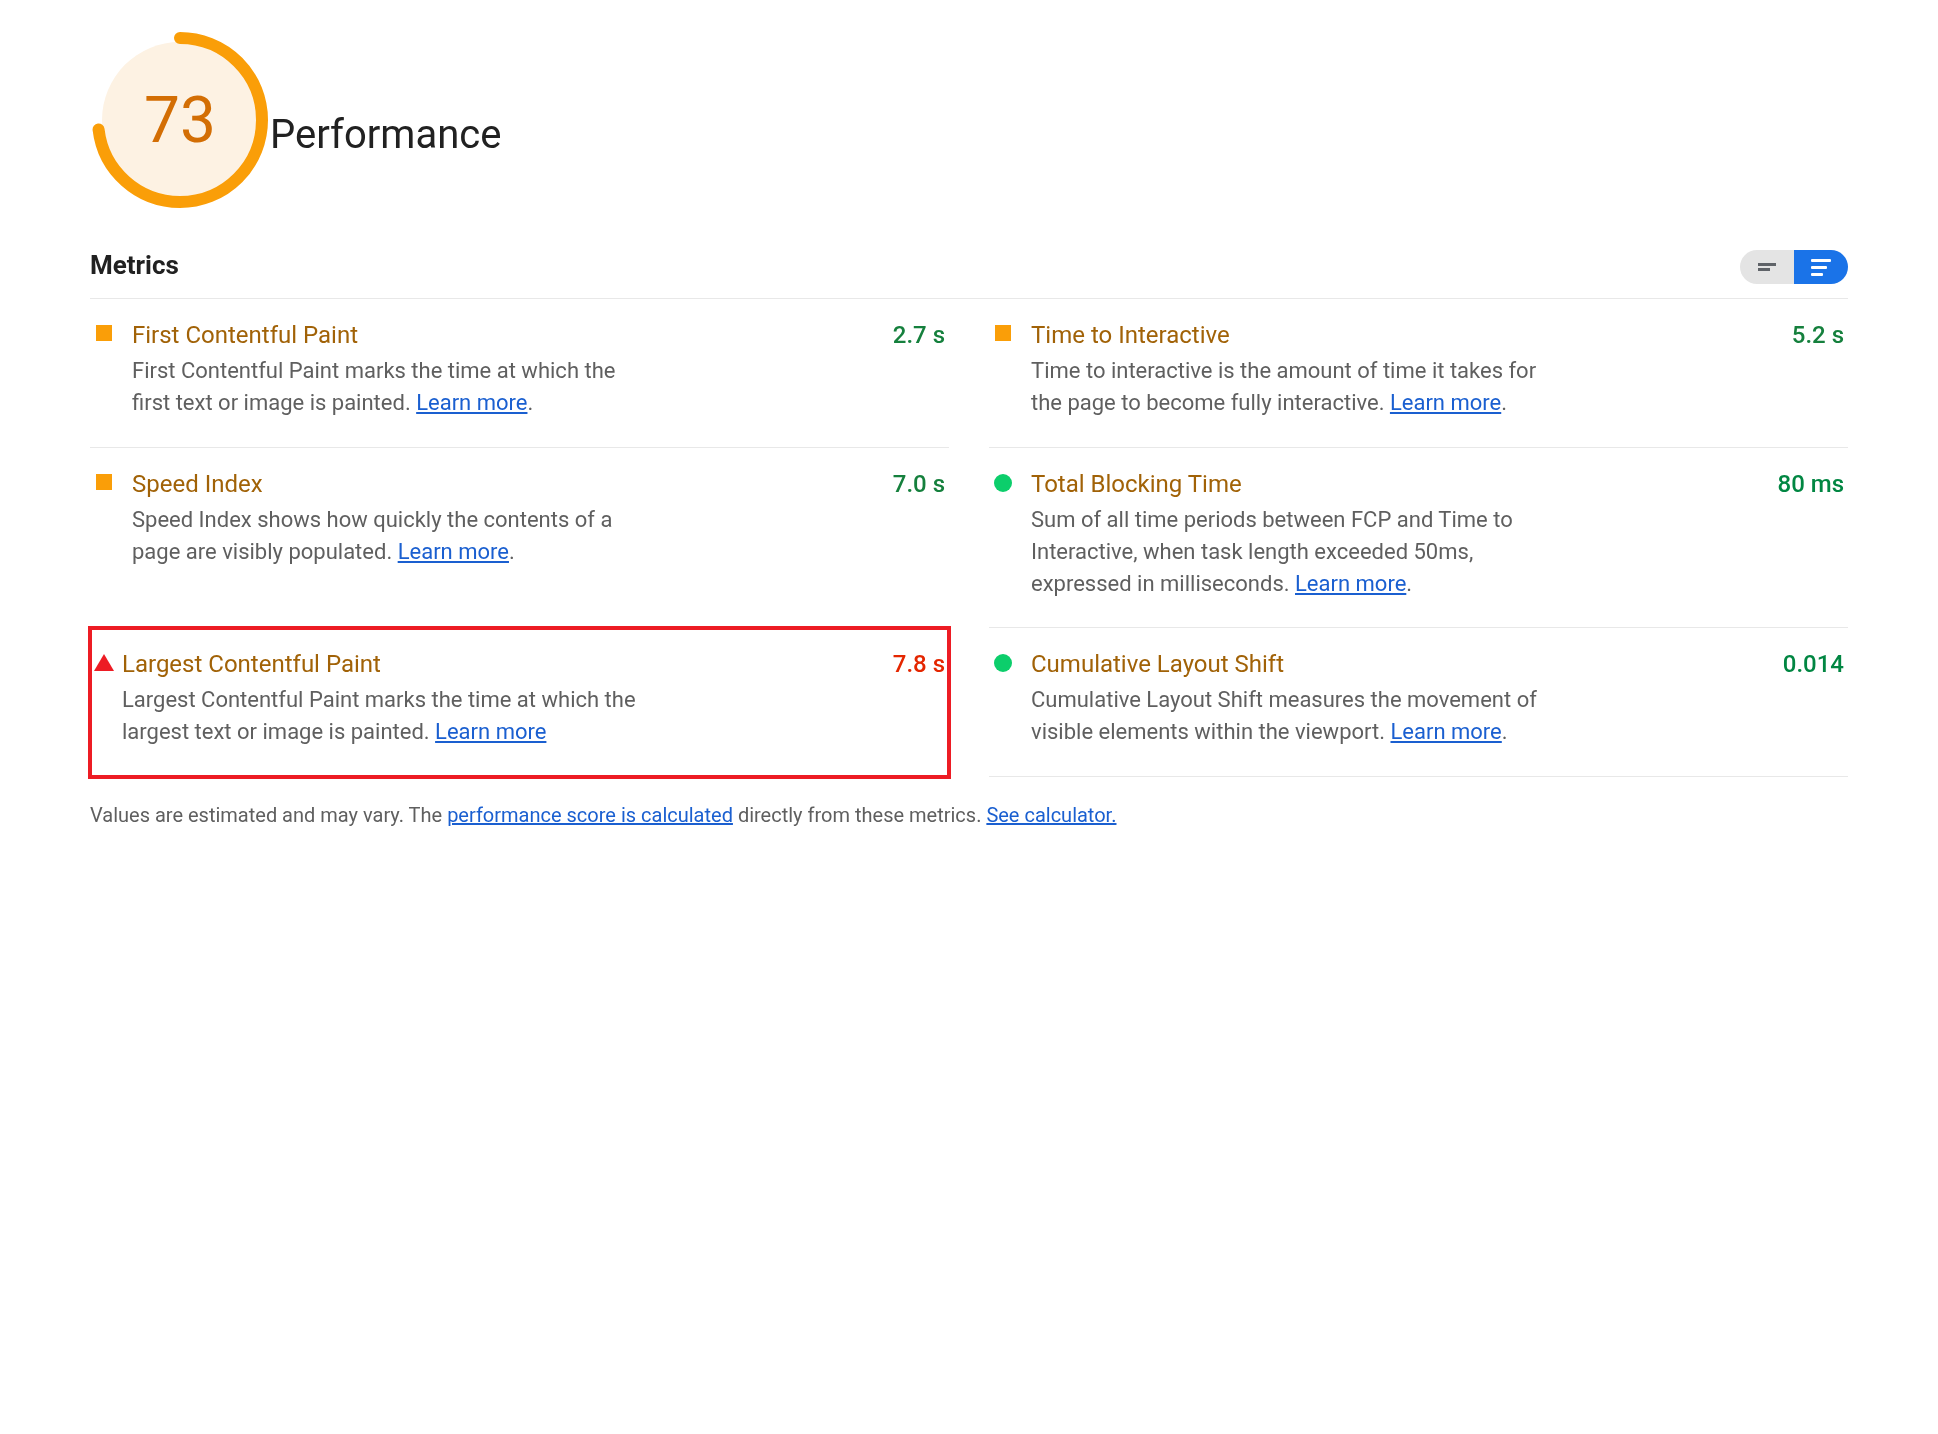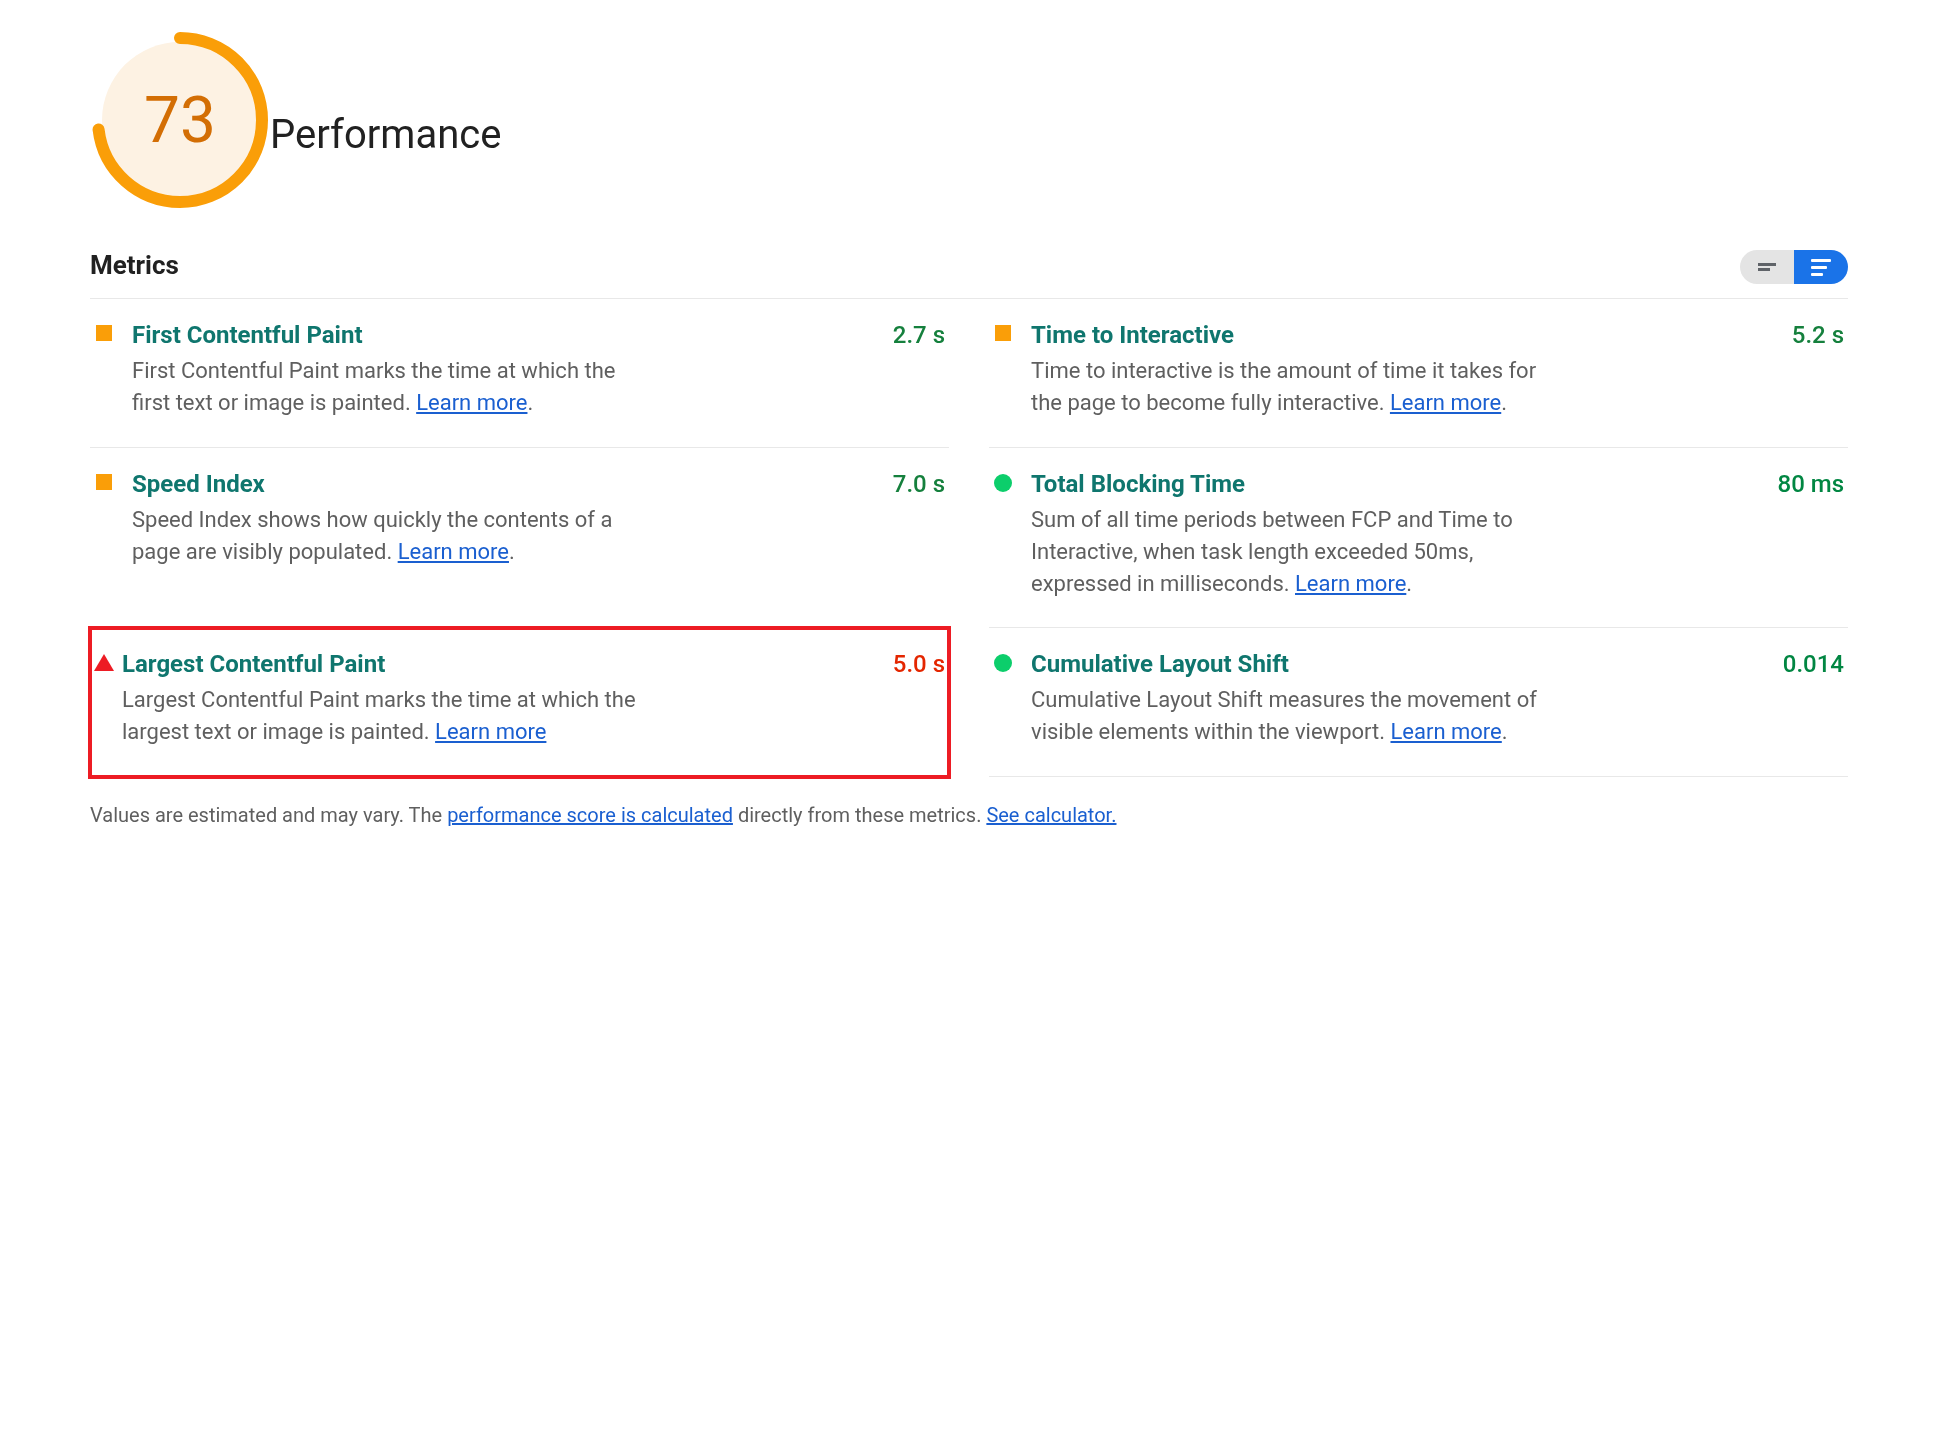--- a/index.html
+++ b/index.html
@@ -48,21 +48,21 @@
   .metric.highlighted { outline: 4px solid #ed1c24; outline-offset:-2px;gap:8px; }
   .status-icon { width:20px; flex-shrink:0; padding-top:4px; display:flex; justify-content:center;}
   .sq-orange { width:16px; height:16px; background:#fa9e08; }
   .tri-red {
     width:0; height:0; border-left:10px solid transparent; border-right:10px solid transparent;
     border-bottom:17px solid #ed1c24;
   }
   .circ-green { width:18px; height:18px; border-radius:50%; background:#0cce6b; }
   .metric-body { flex:1; }
   .metric-top { display:flex; justify-content:space-between; align-items:baseline; gap:12px;}
-  .metric-name { font-size: 24px; font-weight:700; color:#0f766e; }
+  .metric-name { font-size: 24px; font-weight:400; color:#a16207; }
   .metric-value { font-size:24px; font-weight:500; white-space:nowrap; }
   .val-orange { color:#15803d; }
   .val-red { color:#e42600; }
   .val-green { color:#018642; }
   .metric-desc { font-size: 22px; color:#5f5f5f; line-height:1.45; margin-top:6px; max-width: 520px;}
   .link { color:#1a5fd0; text-decoration:underline; cursor:pointer; }
   .footer {
     font-size:20px; color:#5f5f5f; padding-top: 26px;
   }
 </style>
@@ -148,21 +148,21 @@
         <div class="metric-desc">Sum of all time periods between FCP and Time to Interactive, when task length exceeded 50ms, expressed in milliseconds. <span class="link">Learn more</span>.</div>
       </div>
     </div>
     <div class="metric highlighted">
       <div class="status-icon">
         <div class="tri-red"></div>
       </div>
       <div class="metric-body">
         <div class="metric-top">
           <div class="metric-name">Largest Contentful Paint</div>
-          <div class="metric-value val-red">5.0 s</div>
+          <div class="metric-value val-red">7.8 s</div>
         </div>
         <div class="metric-desc">Largest Contentful Paint marks the time at which the largest text or image is painted. <span class="link">Learn more</span></div>
       </div>
     </div>
     <div class="metric">
       <div class="status-icon">
         <div class="circ-green"></div>
       </div>
       <div class="metric-body">
         <div class="metric-top">

